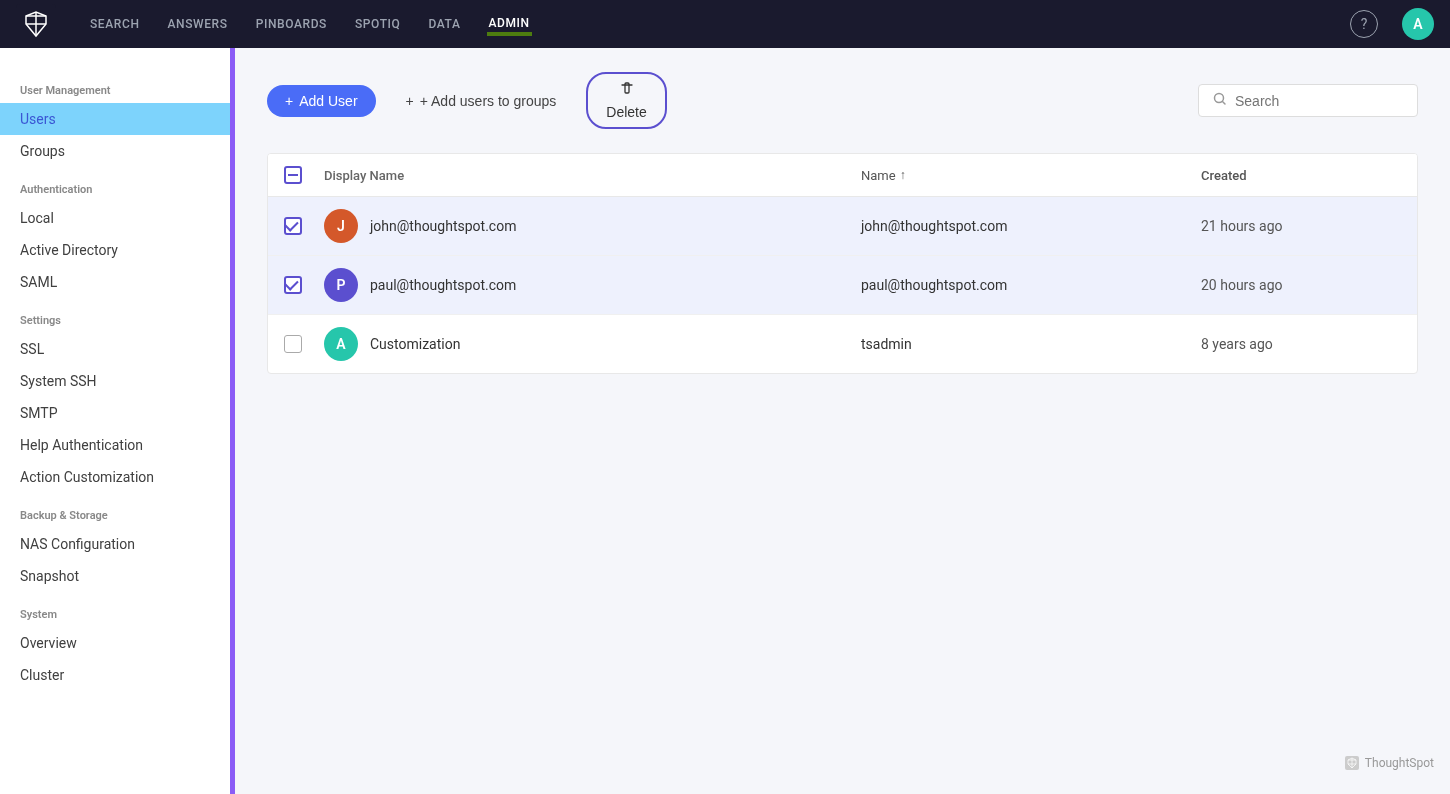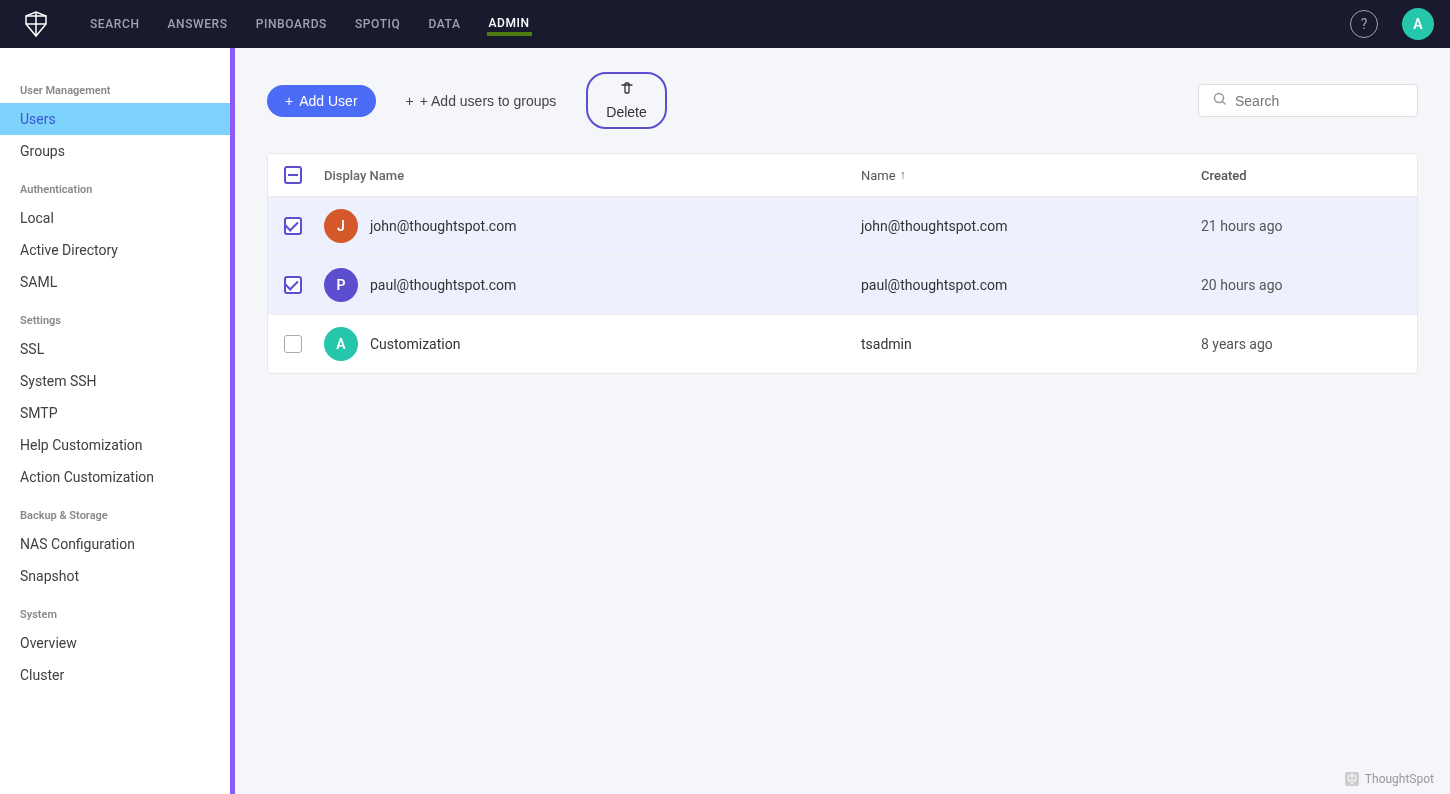--- a/index.html
+++ b/index.html
@@ -253,21 +253,21 @@
     }
     .checkbox-indeterminate::after {
       content: '';
       width: 10px; height: 2px;
       background: #5b4fcf;
     }
 
     
     .footer {
       position: fixed;
-      bottom: 0;
+      bottom: 16px;
       right: 0;
       padding: 8px 16px;
       font-size: 12px;
       color: #999;
       display: flex;
       align-items: center;
       gap: 6px;
     }
 
     
@@ -314,21 +314,21 @@
 
     <div class="sidebar-section-label">Authentication</div>
     <div class="sidebar-item">Local</div>
     <div class="sidebar-item">Active Directory</div>
     <div class="sidebar-item">SAML</div>
 
     <div class="sidebar-section-label">Settings</div>
     <div class="sidebar-item">SSL</div>
     <div class="sidebar-item">System SSH</div>
     <div class="sidebar-item">SMTP</div>
-    <div class="sidebar-item">Help Customization</div>
+    <div class="sidebar-item">Help Authentication</div>
     <div class="sidebar-item">Action Customization</div>
 
     <div class="sidebar-section-label">Backup &amp; Storage</div>
     <div class="sidebar-item">NAS Configuration</div>
     <div class="sidebar-item">Snapshot</div>
 
     <div class="sidebar-section-label">System</div>
     <div class="sidebar-item">Overview</div>
     <div class="sidebar-item">Cluster</div>
   </aside>

